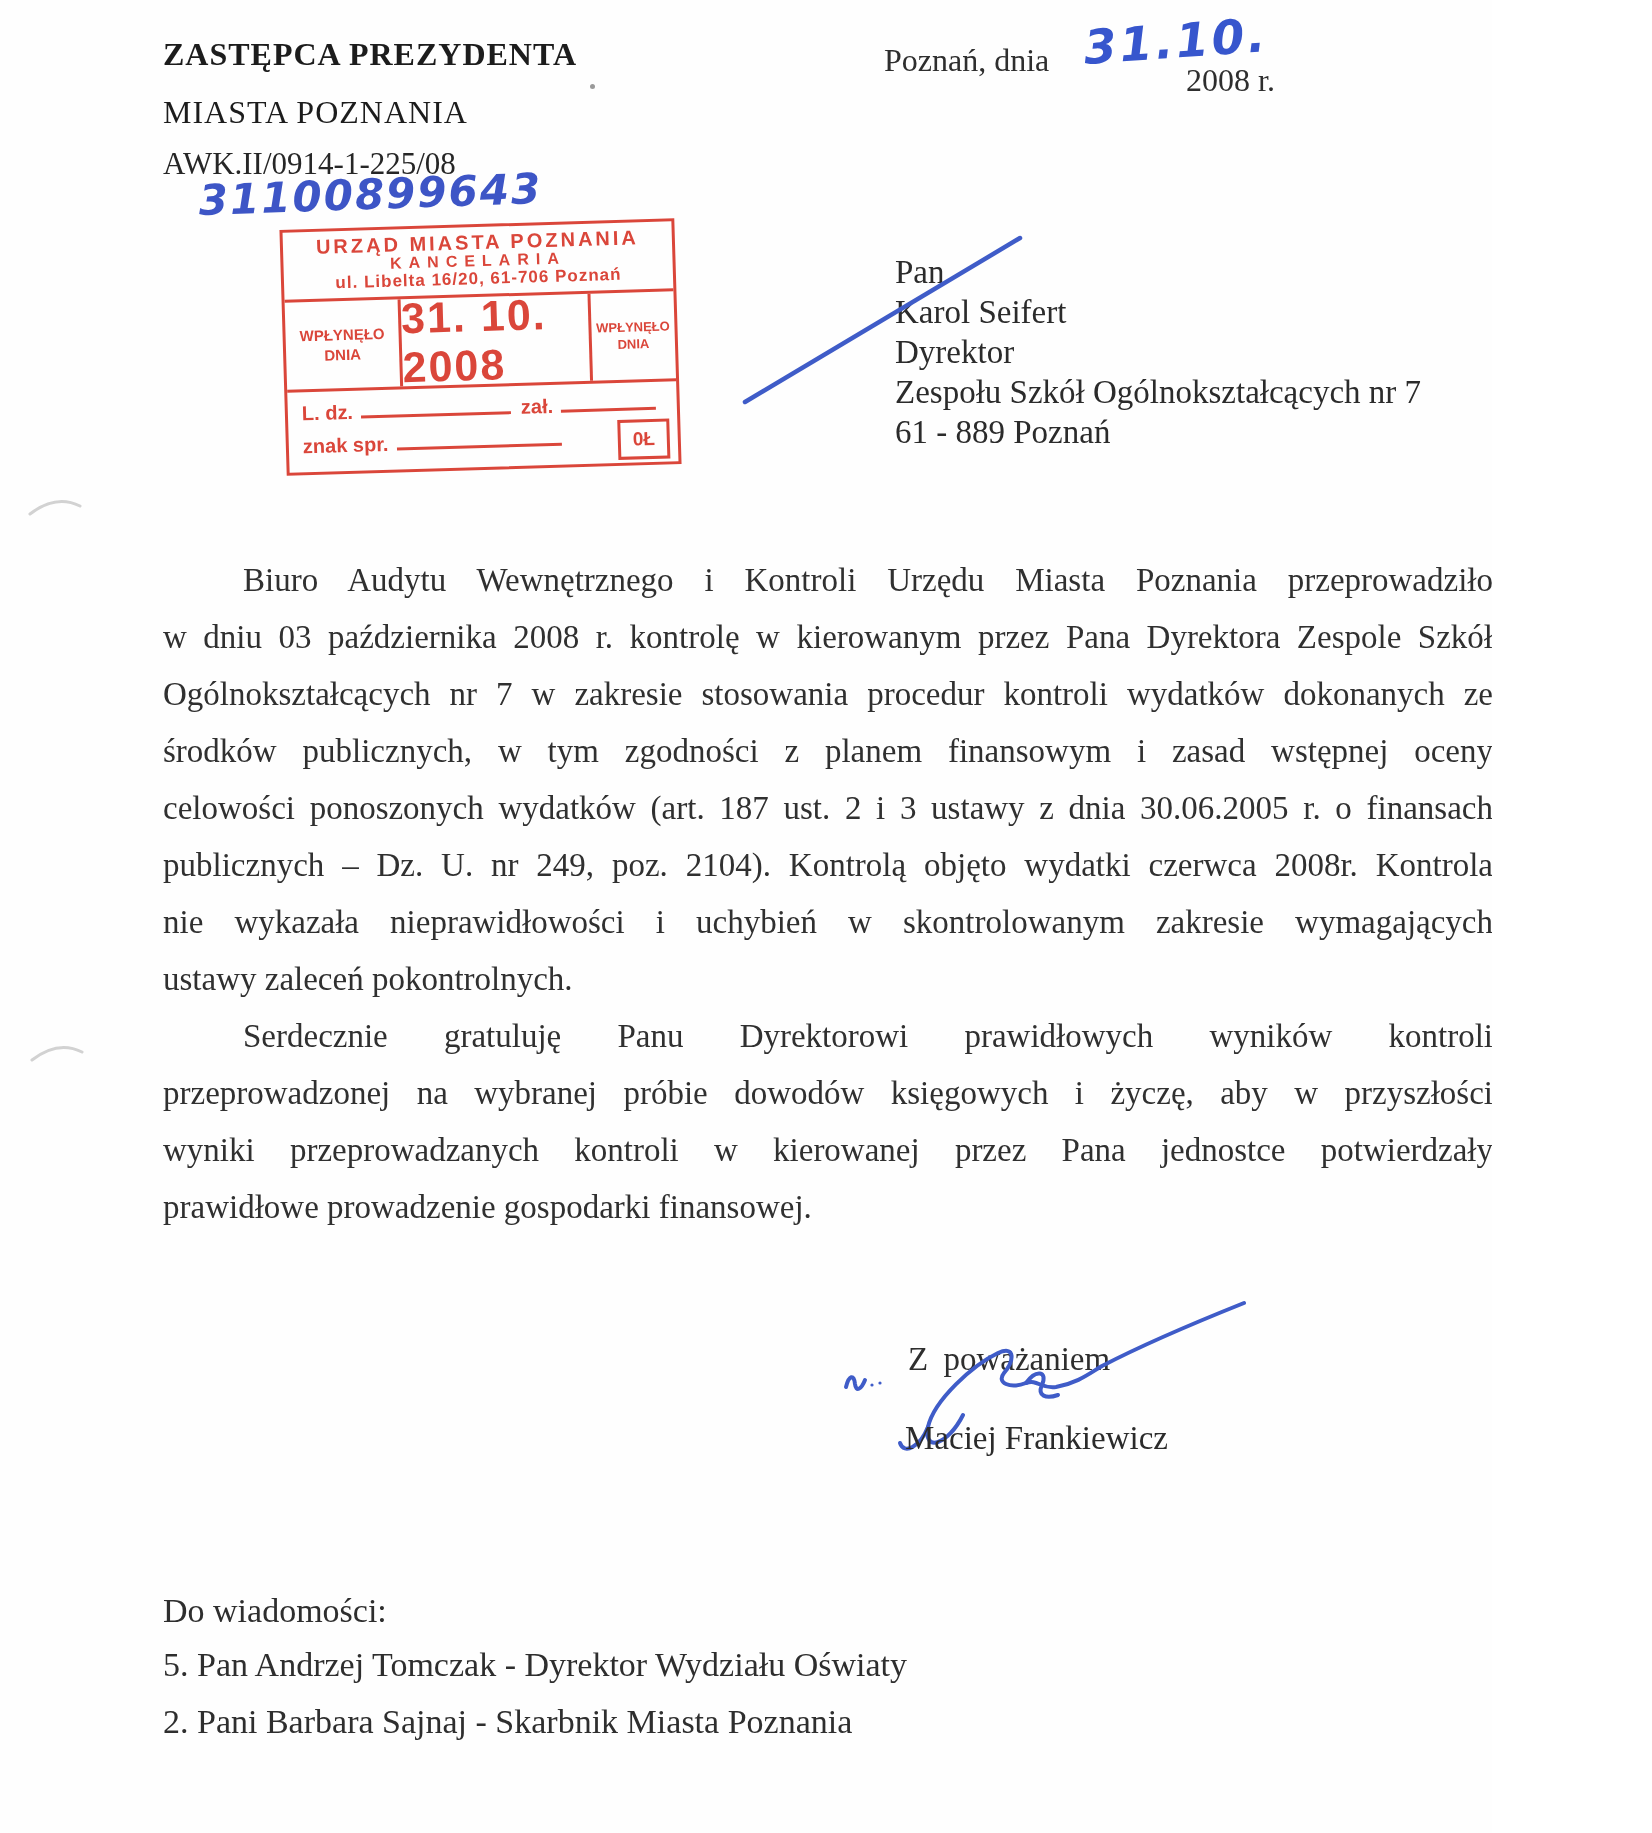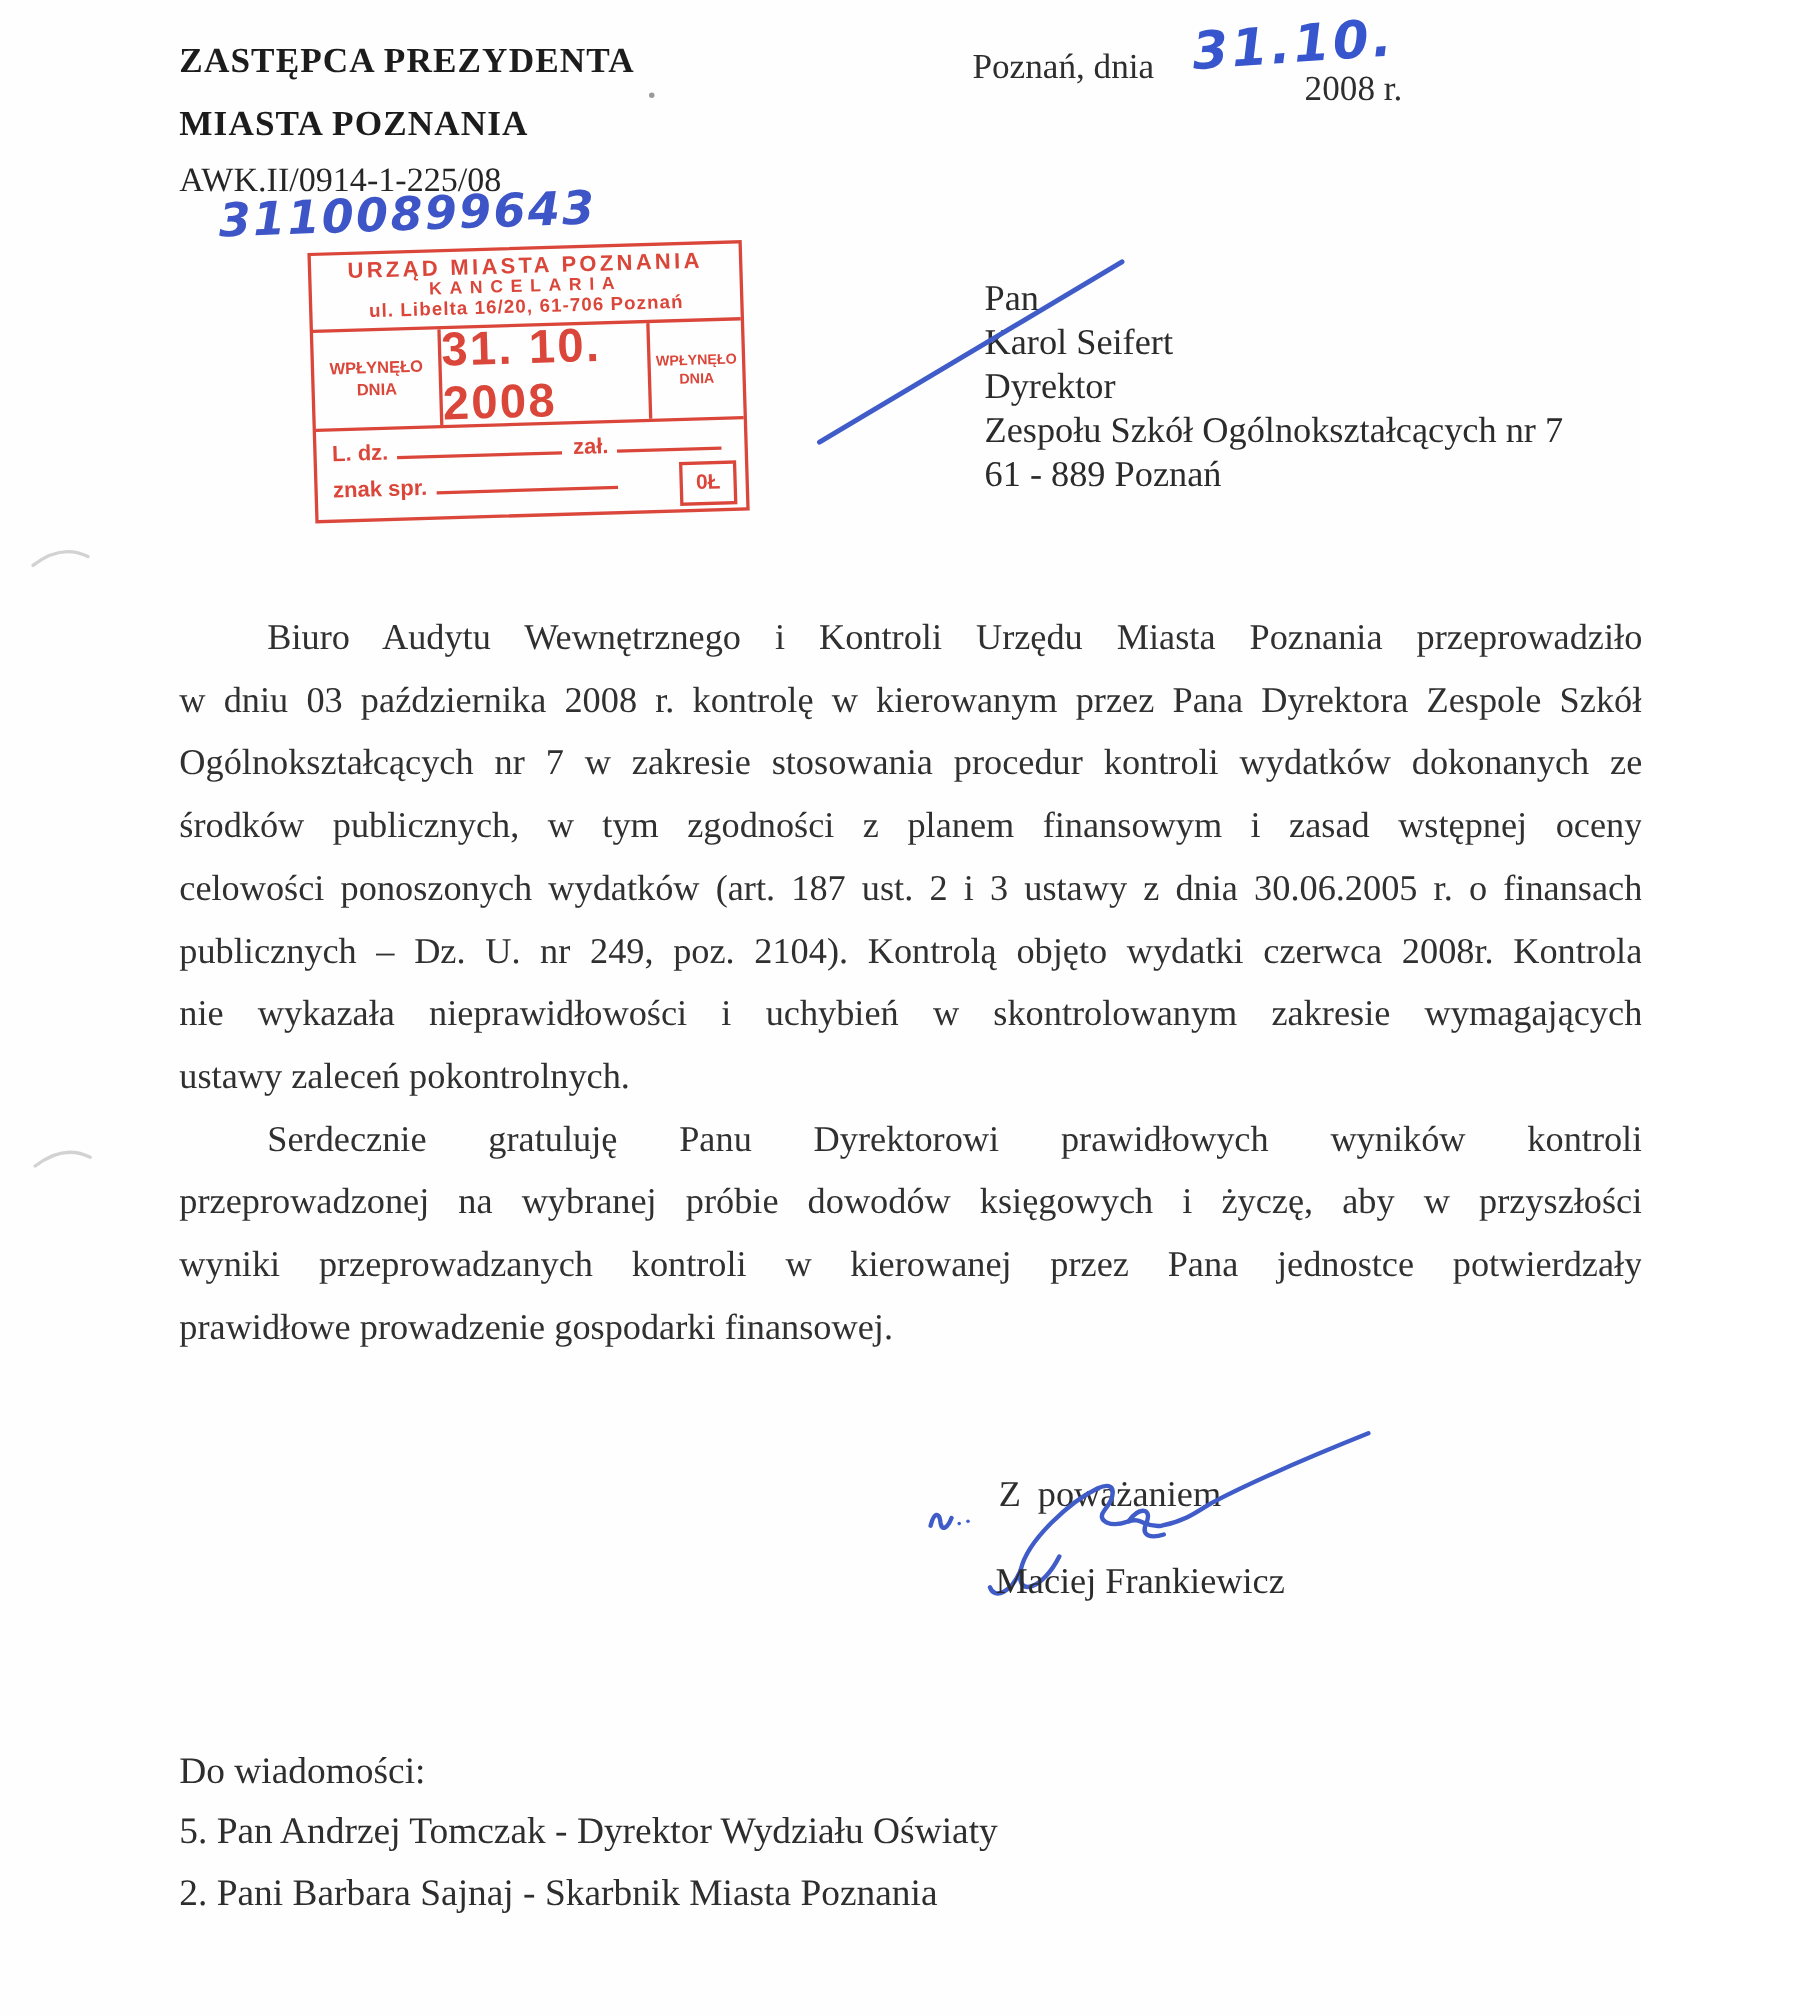--- a/index.html
+++ b/index.html
@@ -4,21 +4,21 @@
 <style>
   html,body{margin:0;padding:0;background:#ffffff;}
   .page{
     position:relative;width:1492px;height:1833px;background:#fefefe;
     font-family:"Liberation Serif",serif;color:#2e2e2e;overflow:hidden;
   }
   .abs{position:absolute;}
 
   
   .sender-l1{left:163px;top:36px;font-size:32px;font-weight:bold;letter-spacing:1px;color:#1c1c1c;}
-  .sender-l2{left:163px;top:94px;font-size:32px;font-weight:bold;letter-spacing:1px;color:#1c1c1c;}
+  .sender-l2{left:163px;top:94px;font-size:32px;font-weight:normal;letter-spacing:1px;color:#1c1c1c;}
   .ref{left:163px;top:146px;font-size:31px;color:#262626;}
   .registry{
     left:198px;top:176px;font-size:42px;font-weight:bold;font-style:italic;
     font-family:"DejaVu Sans",sans-serif;color:#3d55c6;letter-spacing:2px;
     transform:rotate(-2deg);transform-origin:left top;
   }
 
   
   .date-place{left:884px;top:42px;font-size:32px;}
   .hand-date{

